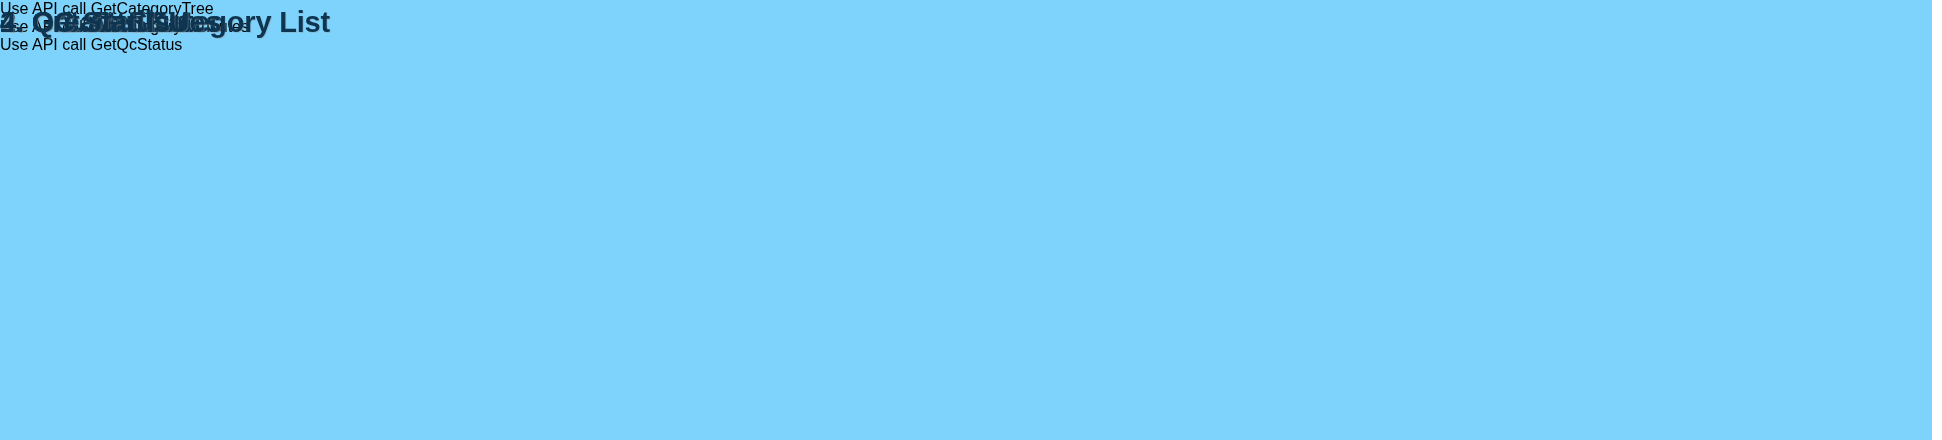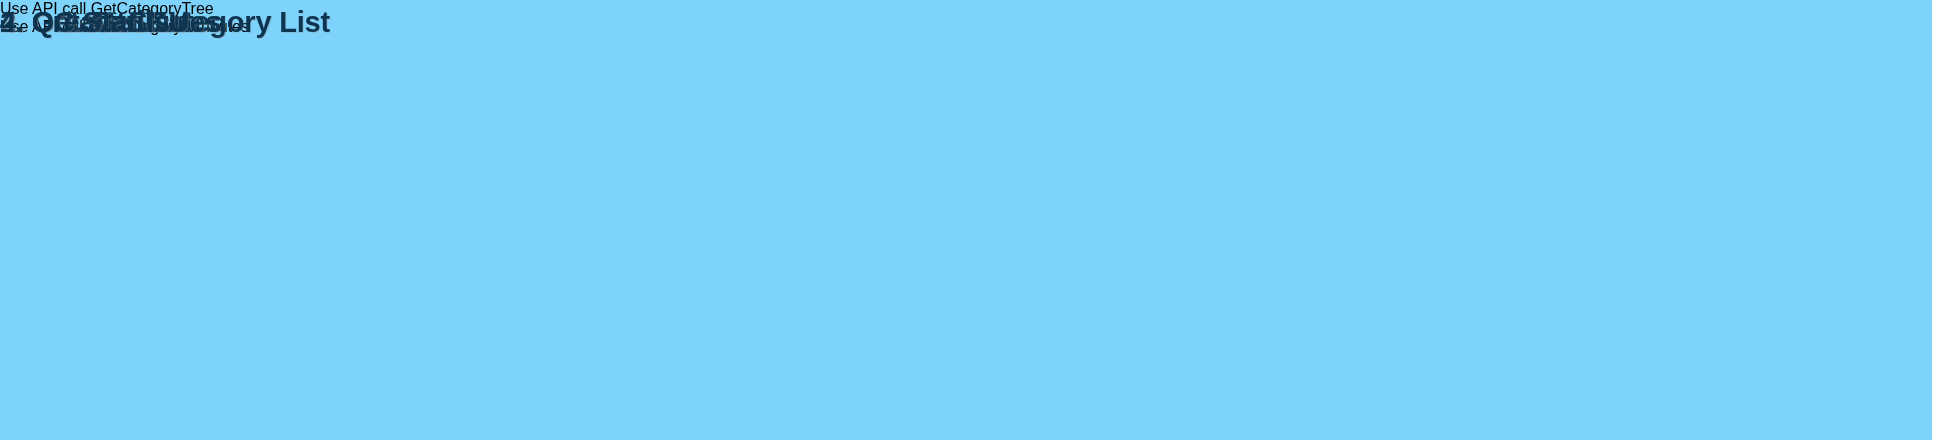--- a/index.html
+++ b/index.html
@@ -118,19 +118,22 @@
     <span class="arrow-label">Use API call
 GetCategoryTree</span>
   </div>
 
   <div class="arrow arrow-2">
     <span class="arrow-label">Use API call
 GetCategoryAttributes</span>
   </div>
 
 
+  <div class="arrow arrow-4">
+    <span class="arrow-label">Use API call GetQcStatus</span>
+  </div>
 
   <div class="separator sep-1"></div>
   <div class="separator sep-2"></div>
 
   <div class="rule rule-bottom"></div>
 
 </div>
 
 </body></html>

